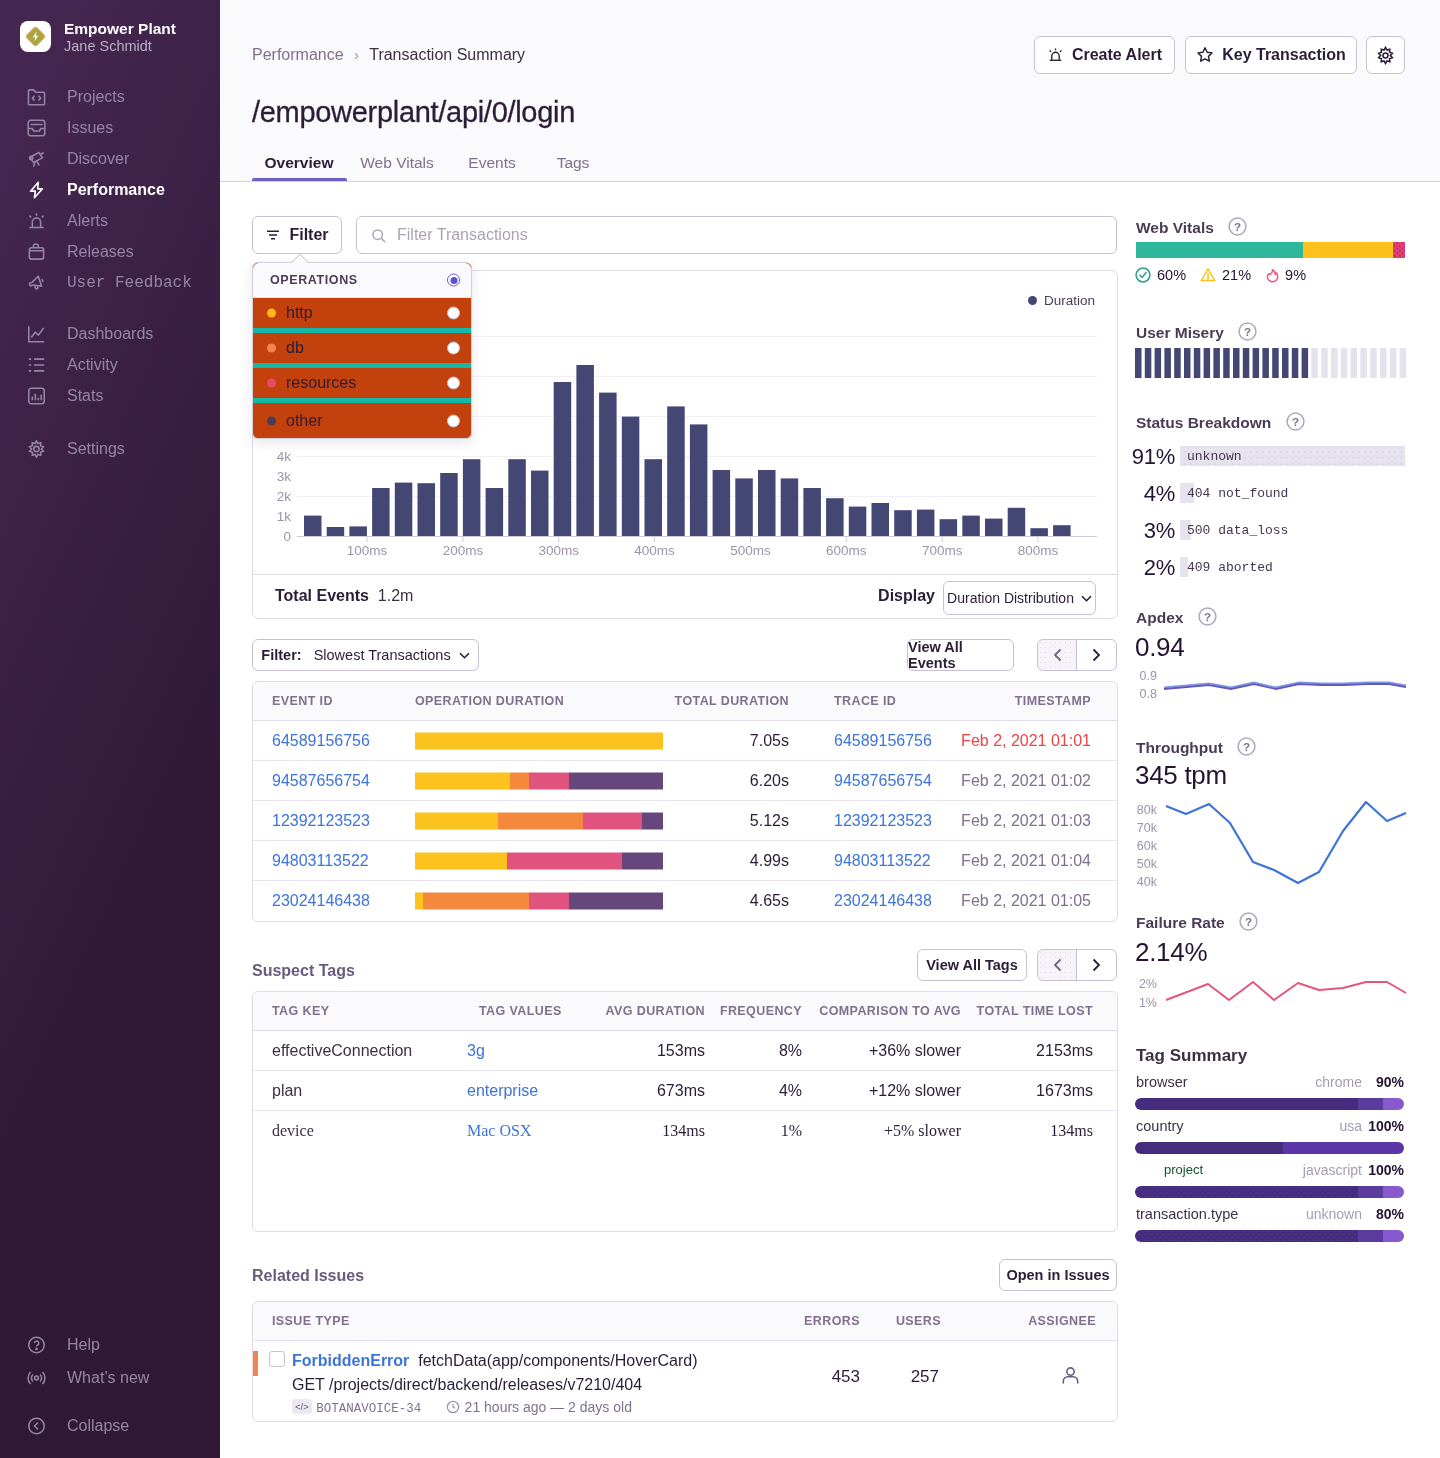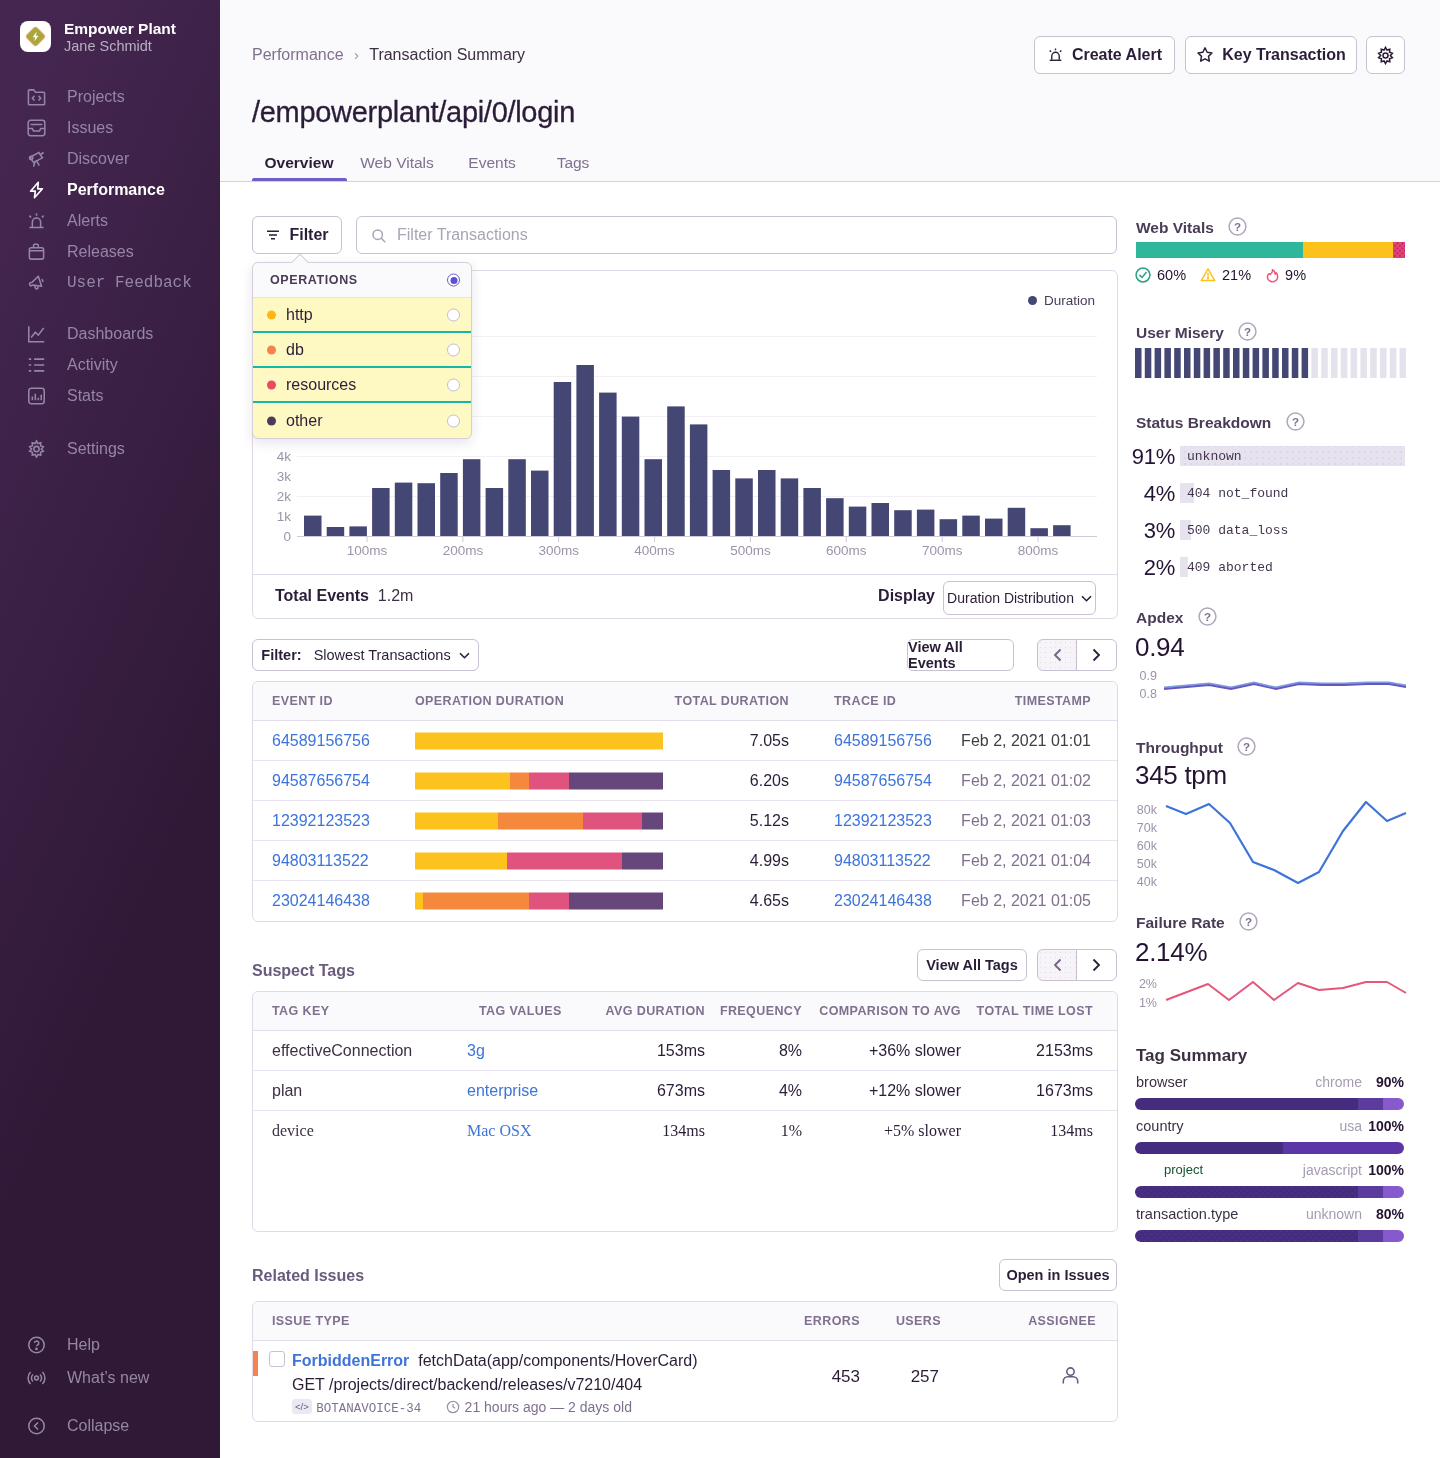--- a/index.html
+++ b/index.html
@@ -26,25 +26,25 @@
 .tab { position:absolute; top:4px; transform:translateX(-50%); font-size:15.5px; color:#80708f; white-space:nowrap; }
 .tab.active { color:#2b1d38; font-weight:600; }
 
 .card { position:absolute; background:#fff; border:1px solid #e0dae6; border-radius:6px; }
 .btn { position:absolute; background:#fff; border:1px solid #c9c0d4; border-radius:6px; display:flex; align-items:center; justify-content:center; font-weight:bold; color:#2b1d38; }
 
 #filterbtn { left:252px; top:216px; width:90px; height:38px; font-size:16px; gap:8px; }
 #searchbox { position:absolute; left:356px; top:216px; width:761px; height:38px; background:#fff; border:1px solid #c9c0d4; border-radius:6px; }
 #searchbox .ph { position:absolute; left:40px; top:9px; font-size:16px; color:#aaa3b5; }
 
-#dropdown { position:absolute; left:252px; top:262px; width:220px; background:#fef9c3; border:1px solid #d5cedb; border-radius:6px; box-shadow:0 4px 12px rgba(50,30,70,.12); z-index:30; }
+#dropdown { position:absolute; left:252px; top:262px; width:220px; background:#c2410c; border:1px solid #d5cedb; border-radius:6px; box-shadow:0 4px 12px rgba(50,30,70,.12); z-index:30; }
 #dropdown .notch { position:absolute; left:41px; top:-7px; width:12px; height:12px; background:#faf9fb; border-left:1px solid #d5cedb; border-top:1px solid #d5cedb; transform:rotate(45deg); }
 #dropdown .dhead { height:35px; background:#faf9fb; border-bottom:1px solid #e7e1ec; border-radius:6px 6px 0 0; position:relative; }
 #dropdown .dhead .dtitle { position:absolute; left:17px; top:50%; transform:translateY(-50%); font-size:12.5px; font-weight:bold; letter-spacing:.6px; color:#4a3b57; }
-.drow { height:35px; position:relative; border-bottom:2px solid #14b8a6; }
+.drow { height:35px; position:relative; border-bottom:5px solid #14b8a6; }
 .drow:last-child { border-bottom:none; }
 .drow .dot { position:absolute; left:14px; top:50%; transform:translateY(-50%); width:9px; height:9px; border-radius:50%; }
 .drow .dlabel { position:absolute; left:33px; top:50%; transform:translateY(-50%); font-size:16px; color:#2b1d38; }
 .radio { position:absolute; right:11px; top:50%; transform:translateY(-50%); width:13px; height:13px; border-radius:50%; border:1.5px solid #c4bcce; background:#fff; }
 .radio.sel { border:1.5px solid #6c5fc7; background:#fff; }
 .radio.sel::after { content:""; position:absolute; left:50%; top:50%; transform:translate(-50%,-50%); width:7px; height:7px; border-radius:50%; background:#5c4fd9; }
 
 .thead { background:#faf9fb; border-bottom:1px solid #e3dcea; font-size:12.5px; font-weight:bold; color:#80708f; letter-spacing:.4px; border-radius:6px 6px 0 0; position:relative; }
 .thead span { position:absolute; top:50%; transform:translateY(-50%); }
 .trow { position:relative; border-bottom:1px solid #e9e3f0; font-size:16px; color:#3c3044; }
@@ -353,21 +353,21 @@
       <span style="left:162px;">OPERATION DURATION</span>
       <span style="right:328px;">TOTAL DURATION</span>
       <span style="left:581px;">TRACE ID</span>
       <span style="right:26px;">TIMESTAMP</span>
     </div>
   <div class="trow" style="height:40px;">
       <span class="link" style="left:19px;">64589156756</span>
       <span style="left:162px;width:248px;height:17px;background:#fcc21d;transform:translateY(-50%);border-radius:0;"></span>
       <span style="right:328px;color:#2b1d38;">7.05s</span>
       <span class="link" style="left:581px;">64589156756</span>
-      <span style="right:26px;color:#404040;">Feb 2, 2021 01:01</span>
+      <span style="right:26px;color:#ef4444;">Feb 2, 2021 01:01</span>
     </div>
   <div class="trow" style="height:40px;">
       <span class="link" style="left:19px;">94587656754</span>
       <span style="left:162px;width:95px;height:17px;background:#fcc21d;transform:translateY(-50%);border-radius:0;"></span>
       <span style="left:257px;width:19px;height:17px;background:#f4893e;transform:translateY(-50%);border-radius:0;"></span>
       <span style="left:276px;width:40px;height:17px;background:#e0537e;transform:translateY(-50%);border-radius:0;"></span>
       <span style="left:316px;width:94px;height:17px;background:#65477c;transform:translateY(-50%);border-radius:0;"></span>
       <span style="right:328px;color:#2b1d38;">6.20s</span>
       <span class="link" style="left:581px;">94587656754</span>
       <span style="right:26px;color:#80708f;">Feb 2, 2021 01:02</span>

